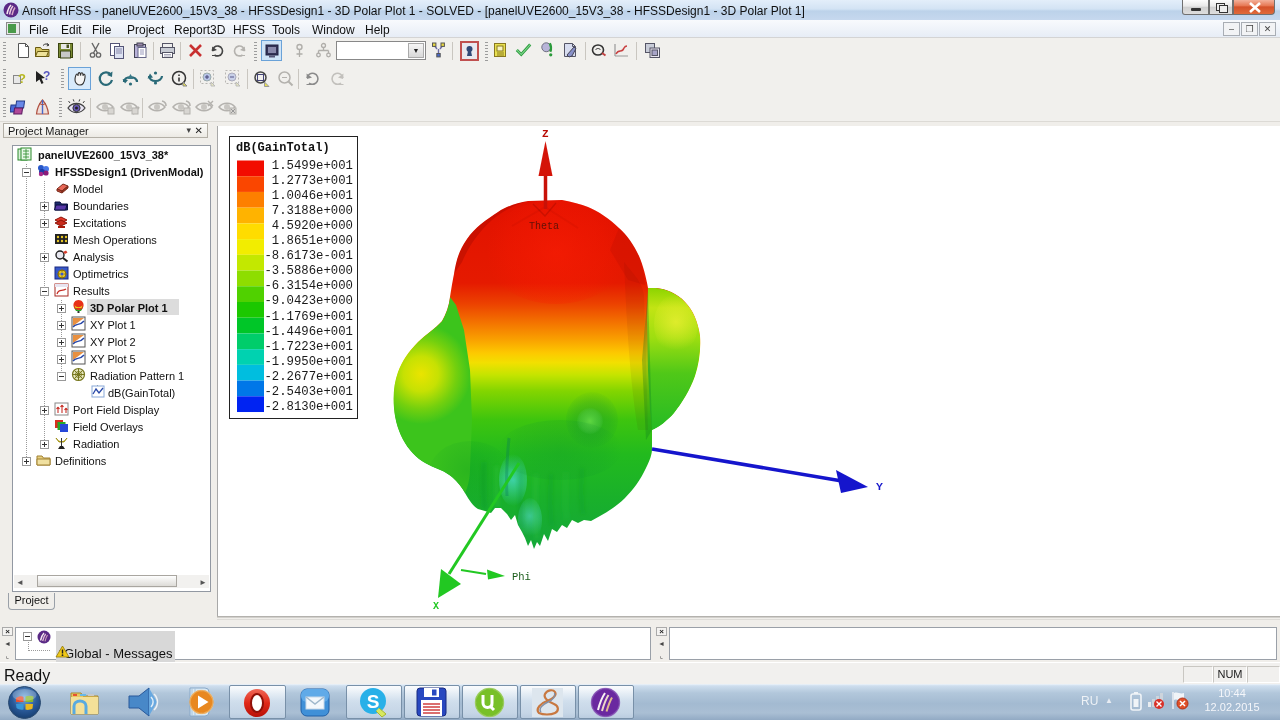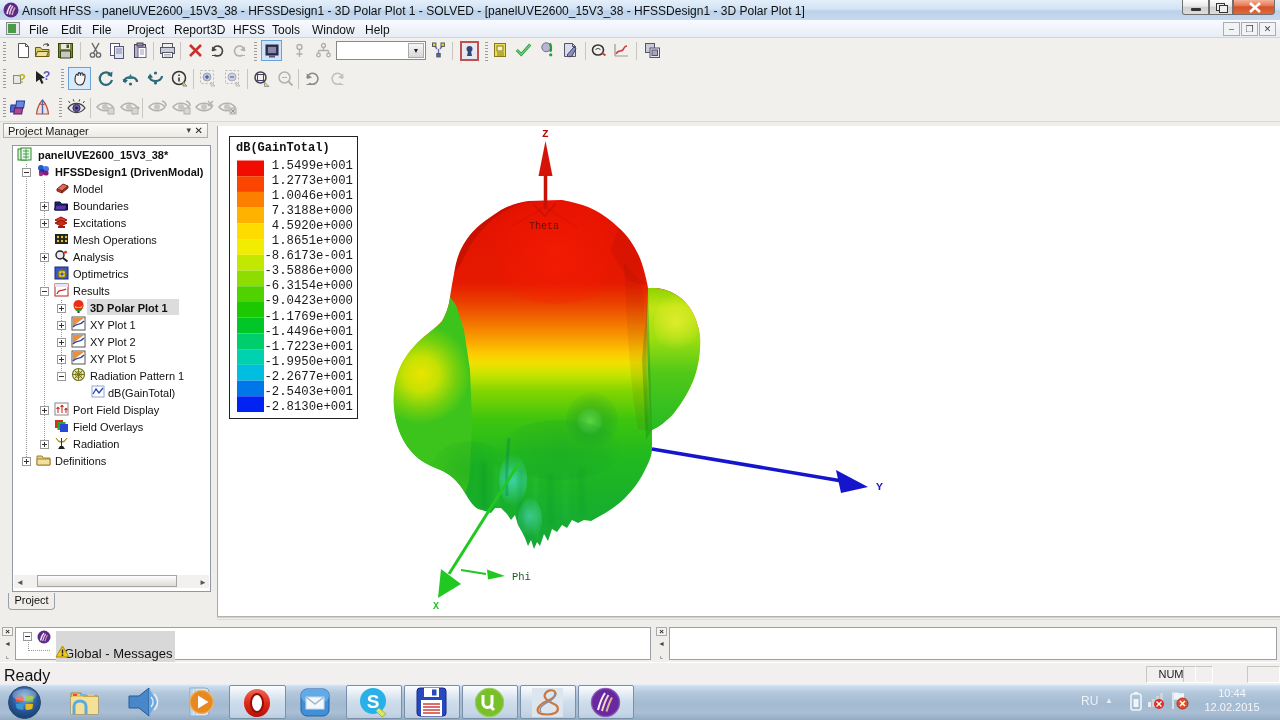--- a/index.html
+++ b/index.html
@@ -724,21 +724,21 @@
   </div>
   <div class="abs" style="left:656px;top:3px;width:11px;height:9px;border:1px solid #aaa;background:#f4f3f1;font-size:8px;line-height:7px;text-align:center;color:#222;font-weight:bold">×</div>
   <div class="abs" style="left:656px;top:15px;width:11px;height:9px;font-size:7px;line-height:9px;text-align:center;color:#444">◄</div>
   <div class="abs" style="left:656px;top:27px;width:11px;height:9px;font-size:7px;line-height:9px;text-align:center;color:#444">⌞</div>
   <div class="abs" style="left:669px;top:3px;width:608px;height:33px;background:#fff;border:1px solid #9aa0a8"></div>
 </div>
 
 <div class="abs" id="statusbar">
   <div class="abs" style="left:4px;top:4px;font-size:16px;color:#111">Ready</div>
   <div class="sbox" style="left:1183px;width:30px"></div>
-  <div class="sbox" style="left:1146px;width:50px">NUM</div>
+  <div class="sbox" style="left:1213px;width:34px">NUM</div>
   <div class="sbox" style="left:1247px;width:33px"></div>
 </div>
 
 <div class="abs" id="taskbar">
   <div class="ttile" style="left:229px;width:57px"></div>
   <div class="ttile" style="left:346px;width:56px"></div>
   <div class="ttile" style="left:404px;width:56px"></div>
   <div class="ttile" style="left:462px;width:56px"></div>
   <div class="ttile" style="left:520px;width:56px"></div>
   <div class="ttile" style="left:578px;width:56px"></div>

